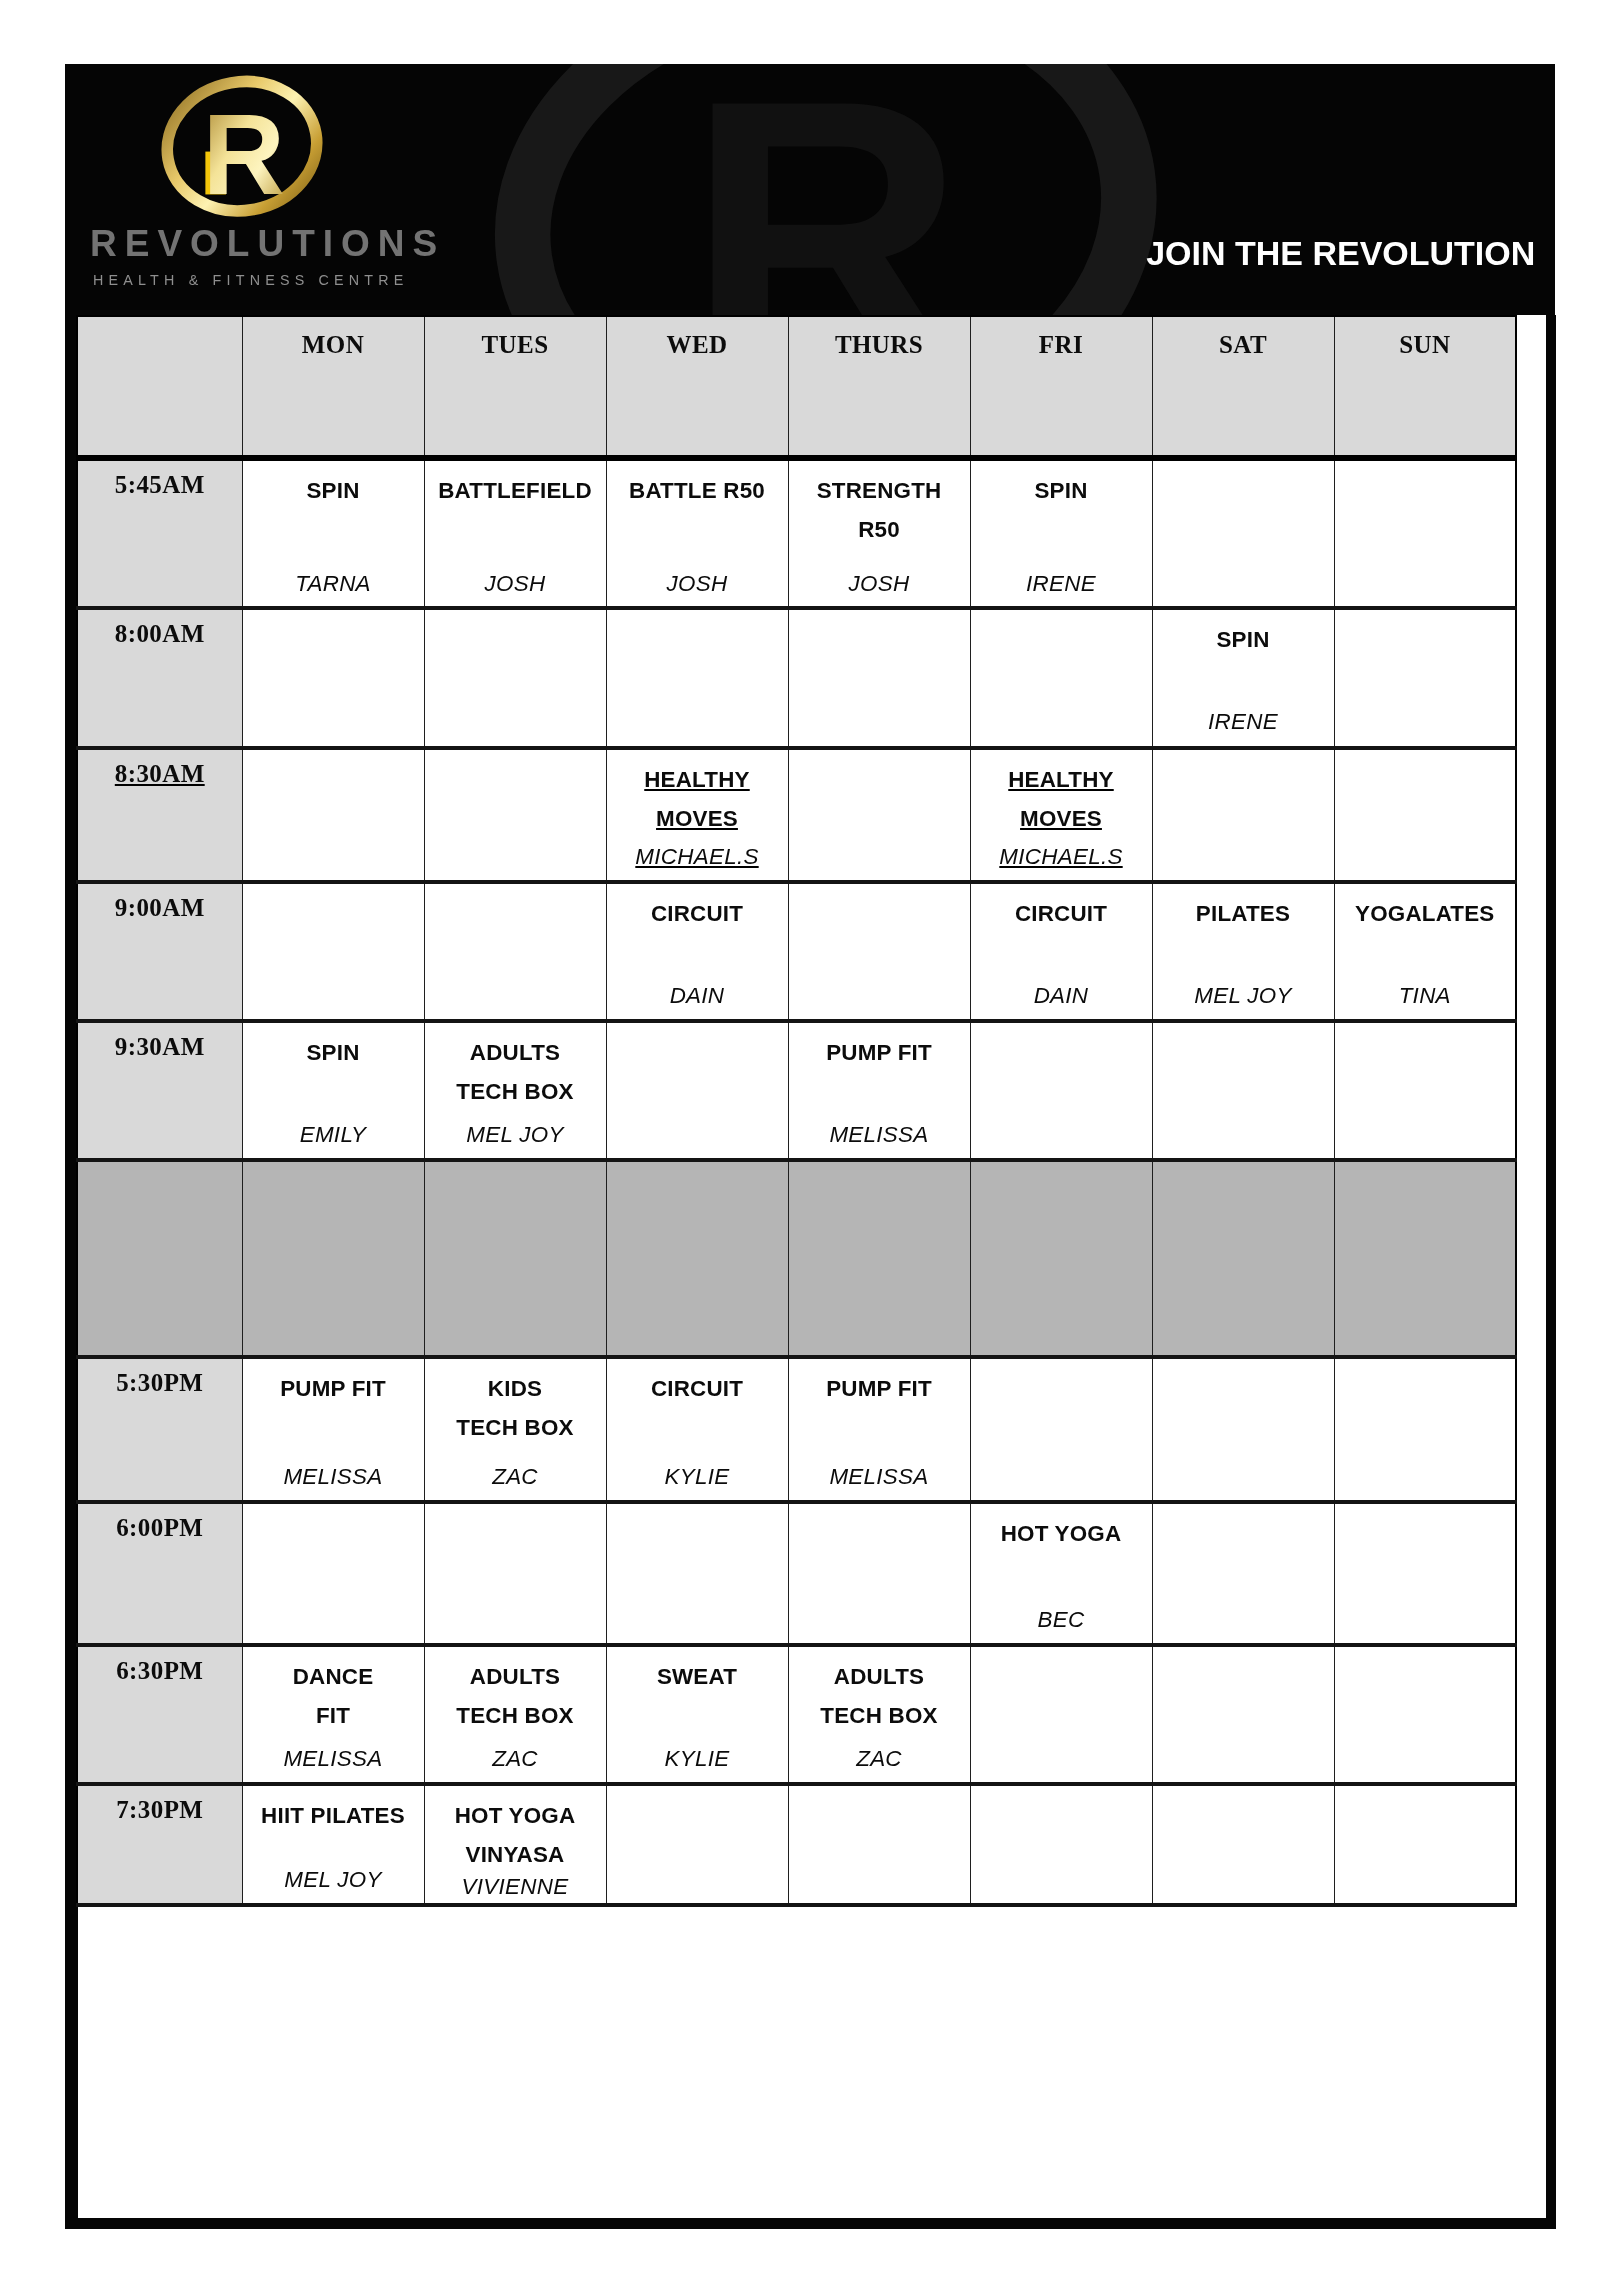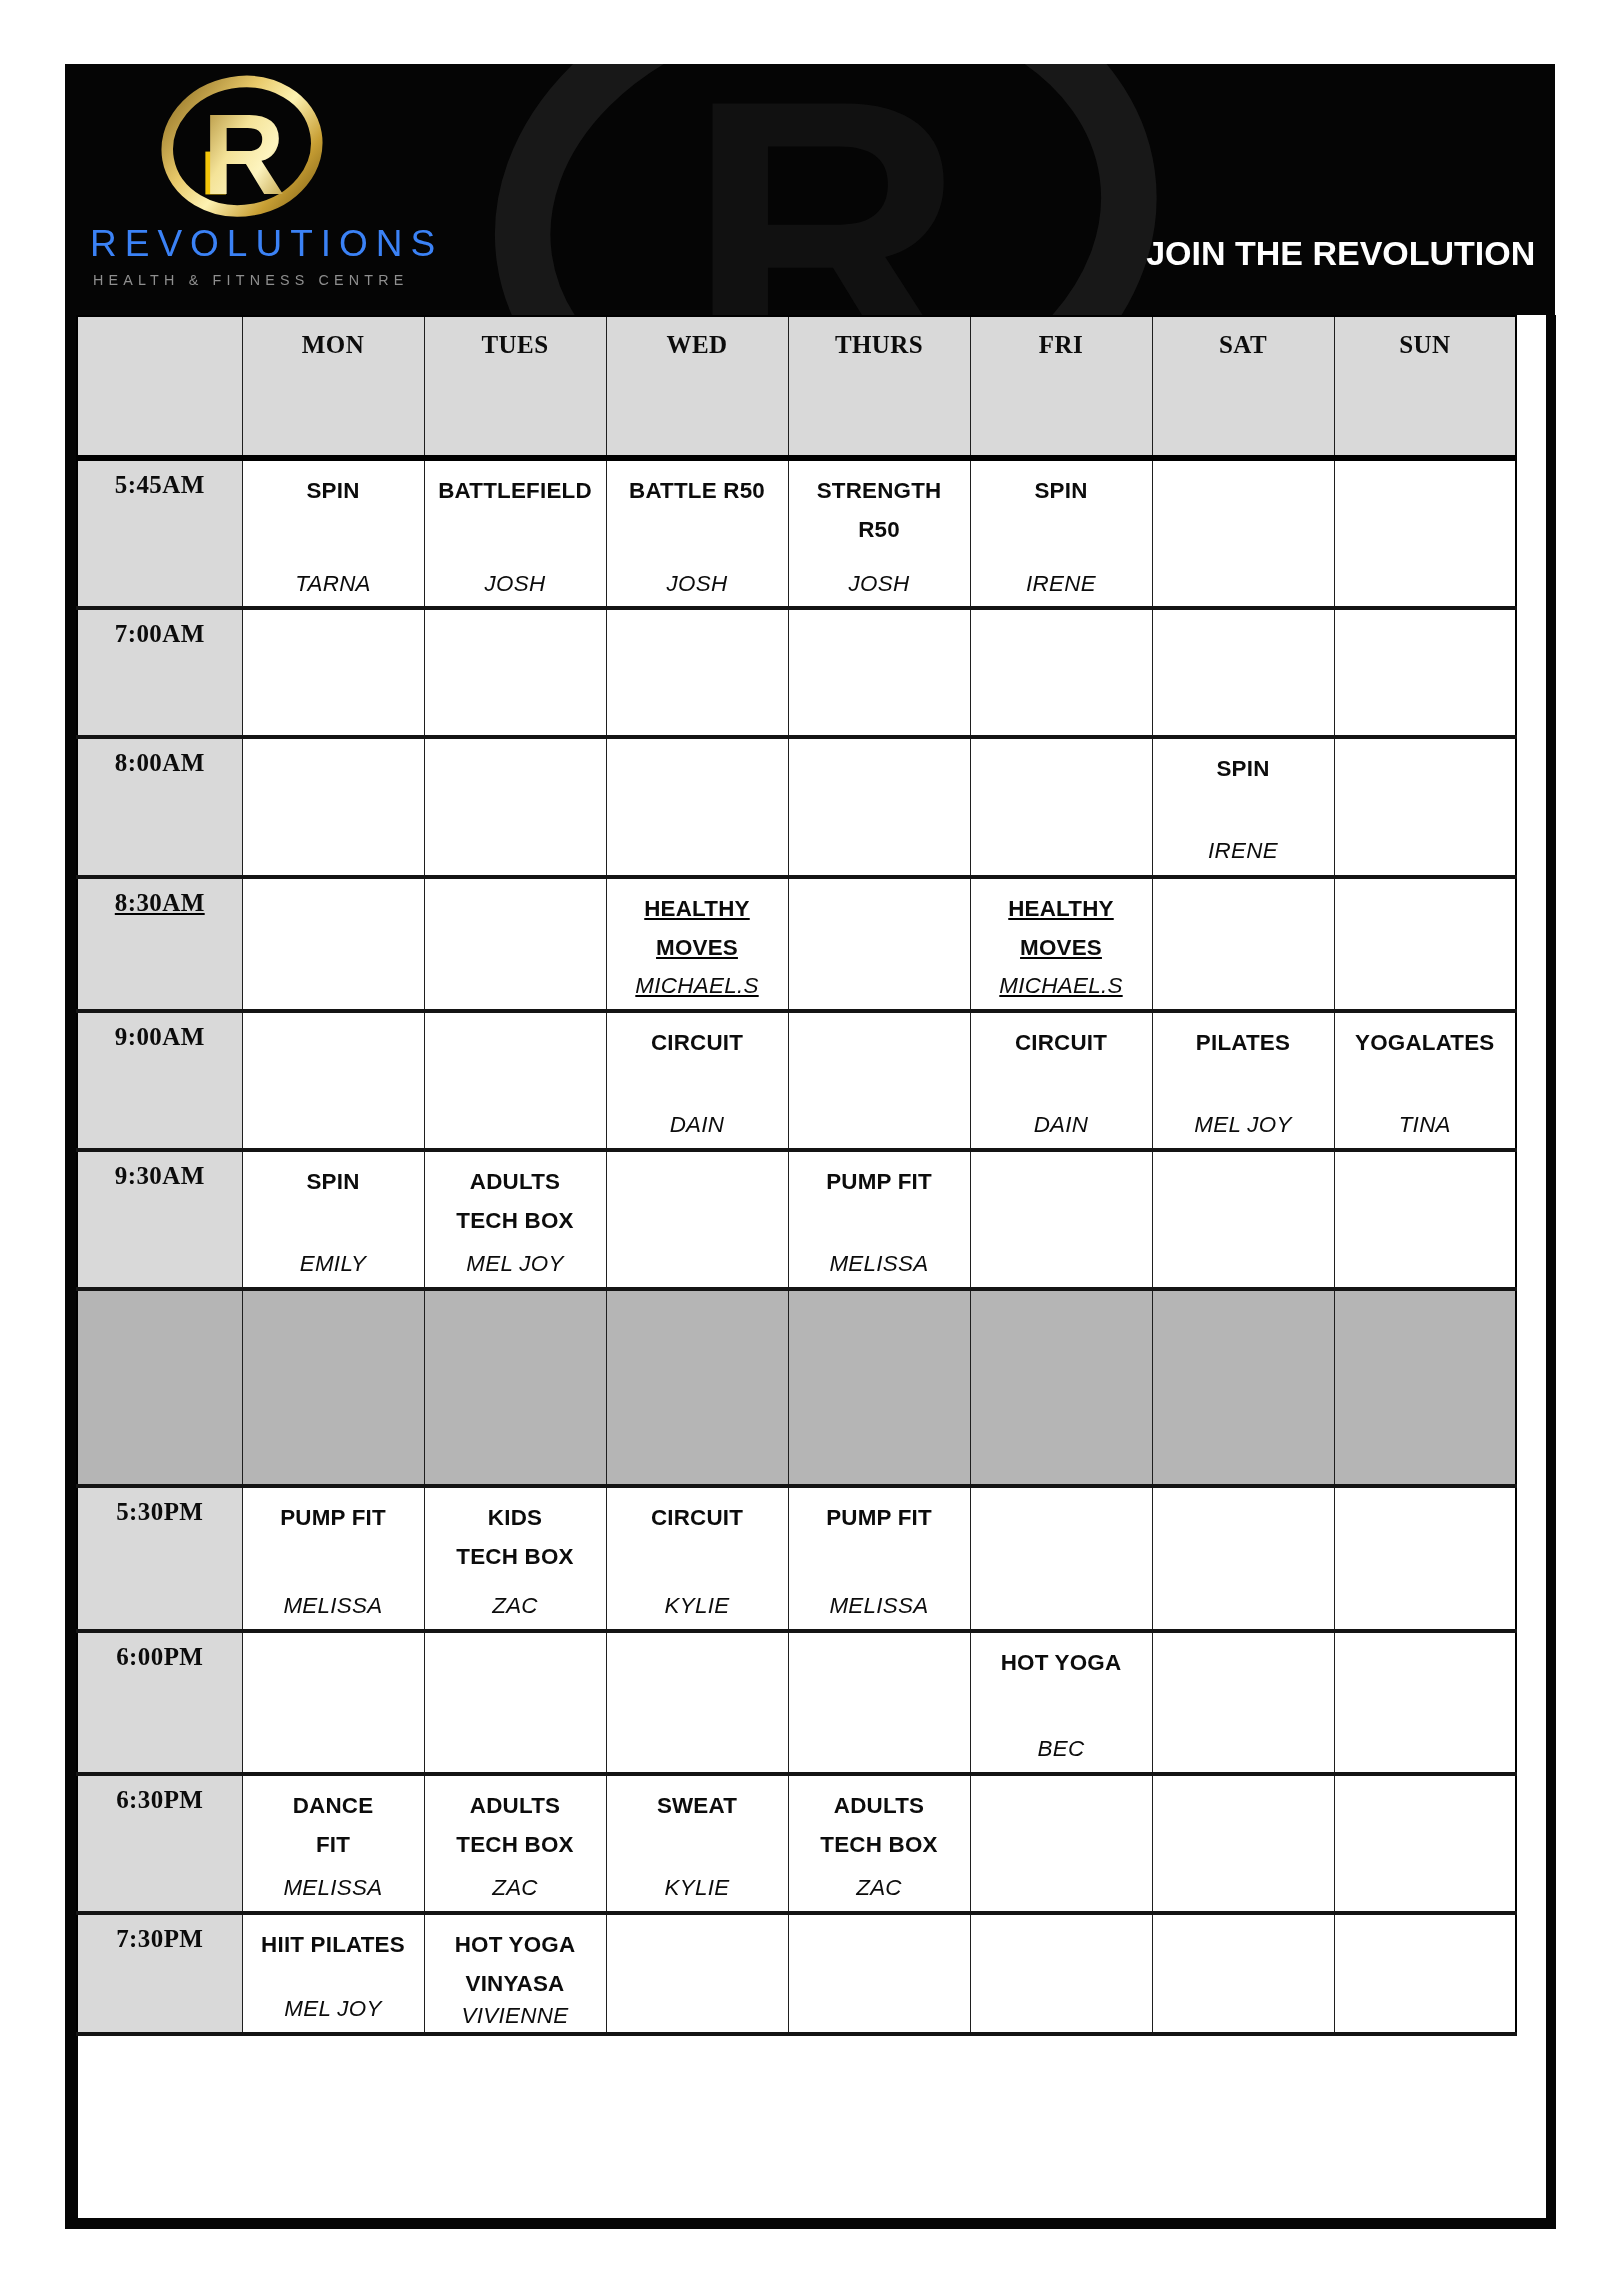--- a/index.html
+++ b/index.html
@@ -14,22 +14,22 @@
     background:#050505;overflow:hidden;
   }
   .frame-left{position:absolute;left:65px;top:315px;width:12.5px;height:1914px;background:#050505;}
   .frame-right{position:absolute;left:1546px;top:315px;width:9.9px;height:1914px;background:#050505;}
   .frame-bottom{position:absolute;left:65px;top:2218px;width:1490px;height:10.7px;background:#050505;}
 
   
   .ghost-svg{position:absolute;left:340px;top:-72px;pointer-events:none;}
   .logo-mark{position:absolute;left:85px;top:7.2px;width:184px;height:154px;}
   .brand-name{
-    position:absolute;left:25px;top:159px;color:#3b82f6;
-    font-size:37px;letter-spacing:8px;font-weight:400;white-space:nowrap;
+    position:absolute;left:25px;top:159px;color:#737373;
+    font-size:37px;letter-spacing:8px;font-weight:700;white-space:nowrap;
   }
   .brand-sub{
     position:absolute;left:28px;top:208px;color:#8f8f8f;
     font-size:14.3px;letter-spacing:5.2px;font-weight:400;white-space:nowrap;
   }
   .tagline{
     position:absolute;right:19.7px;top:170px;color:#ffffff;
     font-size:34px;font-weight:bold;letter-spacing:0px;white-space:nowrap;
   }
 
@@ -166,44 +166,20 @@
               <div class="instructor">IRENE</div>
             </div>
           </td>
           <td class="slot-cell">
             <div class="cell" style="height: 144px;"></div>
           </td>
           <td class="slot-cell">
             <div class="cell" style="height: 144px;"></div>
           </td>
         </tr>
-        <tr style="height: 129px;">
-          <td class="time-cell">7:00AM</td>
-          <td class="slot-cell">
-            <div class="cell" style="height: 123px;"></div>
-          </td>
-          <td class="slot-cell">
-            <div class="cell" style="height: 123px;"></div>
-          </td>
-          <td class="slot-cell">
-            <div class="cell" style="height: 123px;"></div>
-          </td>
-          <td class="slot-cell">
-            <div class="cell" style="height: 123px;"></div>
-          </td>
-          <td class="slot-cell">
-            <div class="cell" style="height: 123px;"></div>
-          </td>
-          <td class="slot-cell">
-            <div class="cell" style="height: 123px;"></div>
-          </td>
-          <td class="slot-cell">
-            <div class="cell" style="height: 123px;"></div>
-          </td>
-        </tr>
         <tr style="height: 140px;">
           <td class="time-cell">8:00AM</td>
           <td class="slot-cell">
             <div class="cell" style="height: 133px;"></div>
           </td>
           <td class="slot-cell">
             <div class="cell" style="height: 133px;"></div>
           </td>
           <td class="slot-cell">
             <div class="cell" style="height: 133px;"></div>

